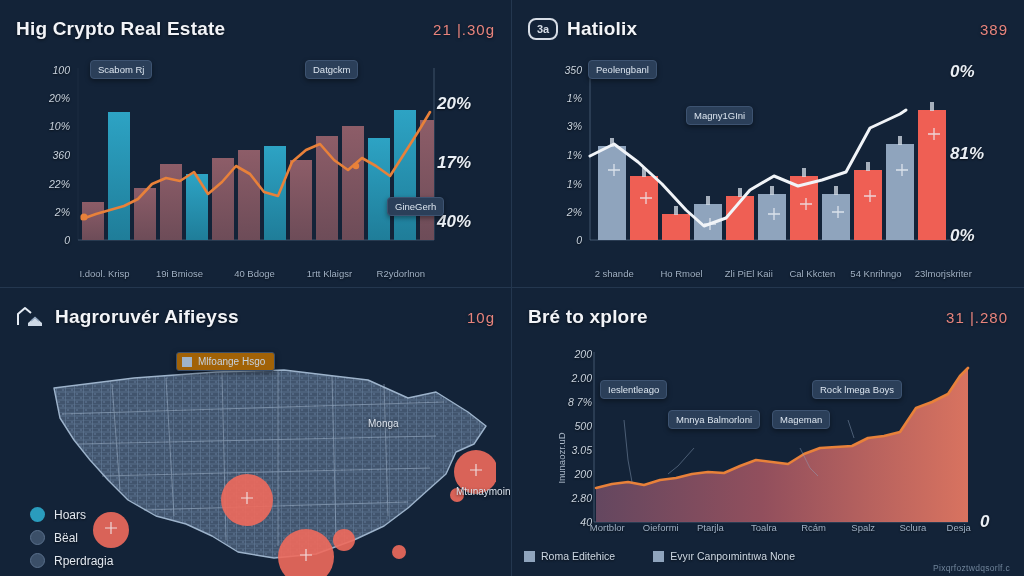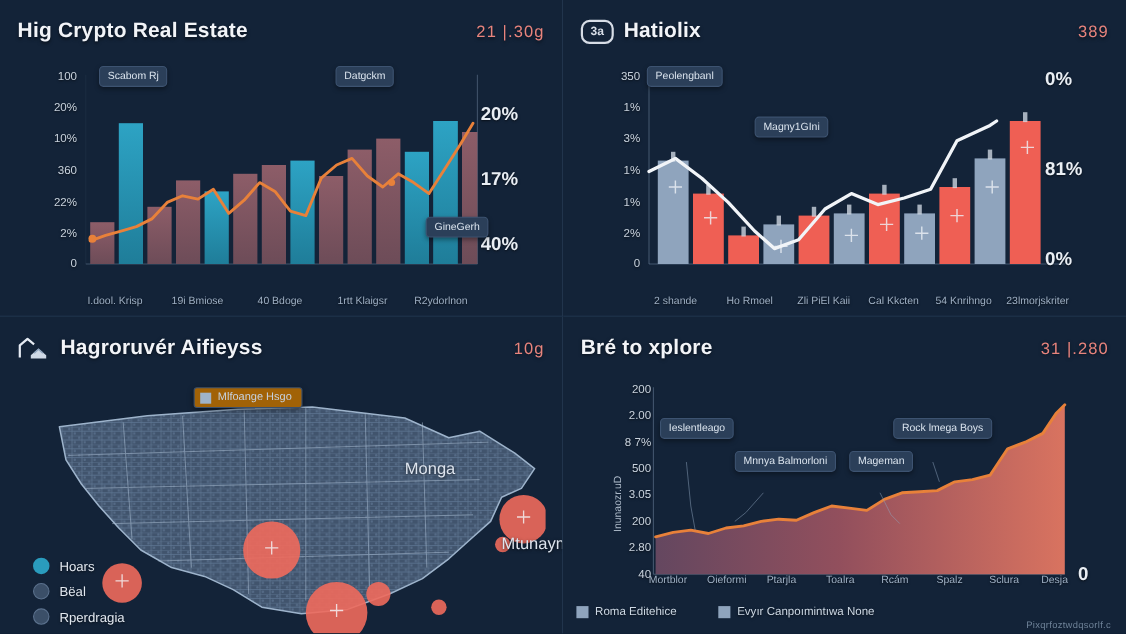--- a/index.html
+++ b/index.html
@@ -59,20 +59,21 @@
 
   
   .plot { position: relative; width: 100%; height: 232px; margin-top: 4px; }
   .plot svg { display: block; }
 
   .axlabel {
     position: absolute;
     font-size: 10.5px; color: #c9d3de;
     text-shadow: 0 1px 2px rgba(0,0,0,.6);
     white-space: nowrap;
+    font-style: italic;
   }
   .yleft  { right: 0; transform: translateY(-50%); text-align: right; }
   .yright { left: 0;  transform: translateY(-50%); }
   .ycol-left  { position: absolute; left: 10px;  width: 44px; top: 0; bottom: 0; }
   .ycol-right { position: absolute; right: 6px;  width: 52px; top: 0; bottom: 0; }
   .yright-big { font-size: 17px; font-weight: bold; color: #e9eef4; }
   .xrow { position: absolute; left: 60px; right: 62px; bottom: 2px; height: 16px; }
   .xtick {
     position: absolute; transform: translateX(-50%);
     font-size: 9.5px; color: #9fb0c4; white-space: nowrap;
@@ -92,21 +93,21 @@
   .map-tooltip {
     position: absolute; left: 160px; top: 12px;
     display: flex; align-items: center; gap: 6px;
     background: #a16207; border: 1px solid #3a4f6b;
     padding: 3px 9px 3px 5px; border-radius: 3px;
     font-size: 10px; color: #c6d2e0;
     box-shadow: 0 2px 6px rgba(0,0,0,.45);
   }
   .map-tooltip .sw { width: 10px; height: 10px; background: #9fb3c9; display: inline-block; }
   .map-note {
-    position: absolute; font-size: 15px; color: #dde4ee;
+    position: absolute; font-size: 10px; color: #dde4ee;
     text-shadow: 0 1px 3px rgba(0,0,0,.7); white-space: nowrap;
   }
   .legend { position: absolute; left: 14px; bottom: 4px; margin-top: 20px; }
   .legend-row { display: flex; align-items: center; gap: 9px; height: 23px; }
   .legend-dot { width: 15px; height: 15px; border-radius: 50%; flex: 0 0 auto; }
   .legend-label { font-size: 12px; color: #e2e8f0; text-shadow: 0 1px 2px rgba(0,0,0,.6); }
 
   
   .br-legend { position: absolute; left: 12px; bottom: 14px; display: flex; gap: 38px; }
   .br-legend .li { display: flex; align-items: center; gap: 6px; }

